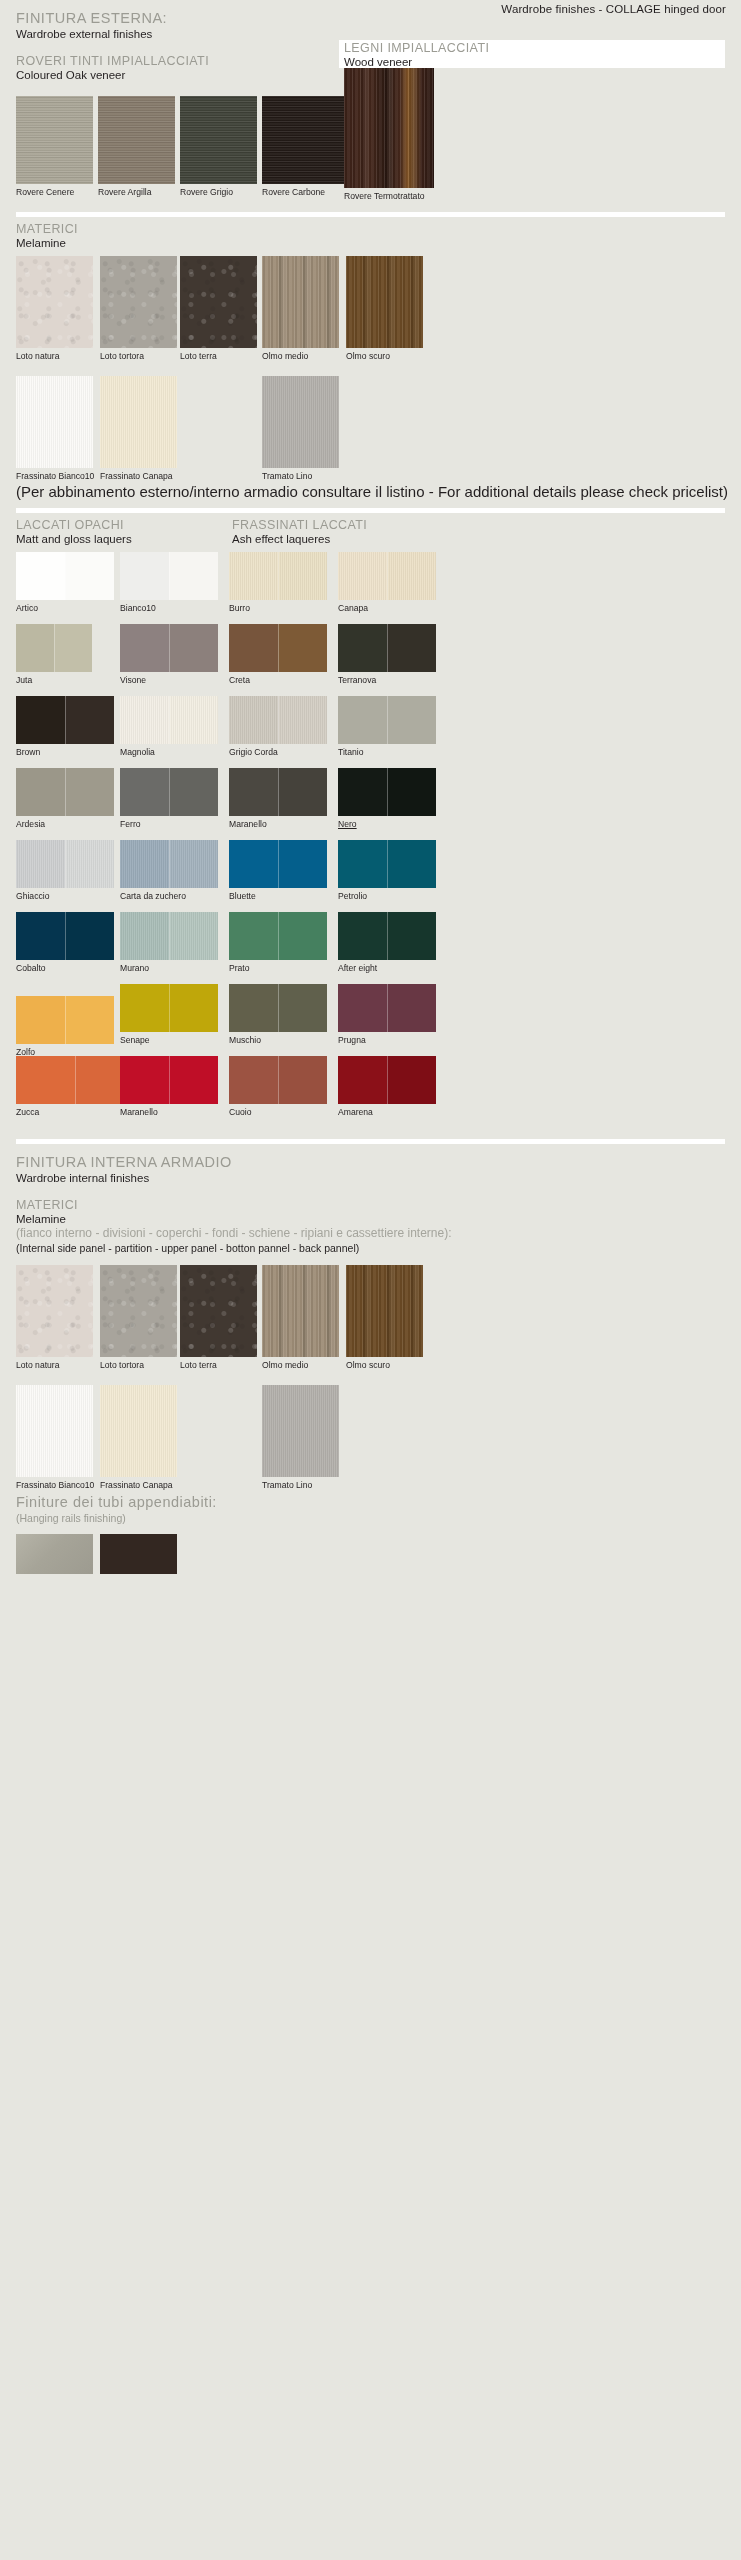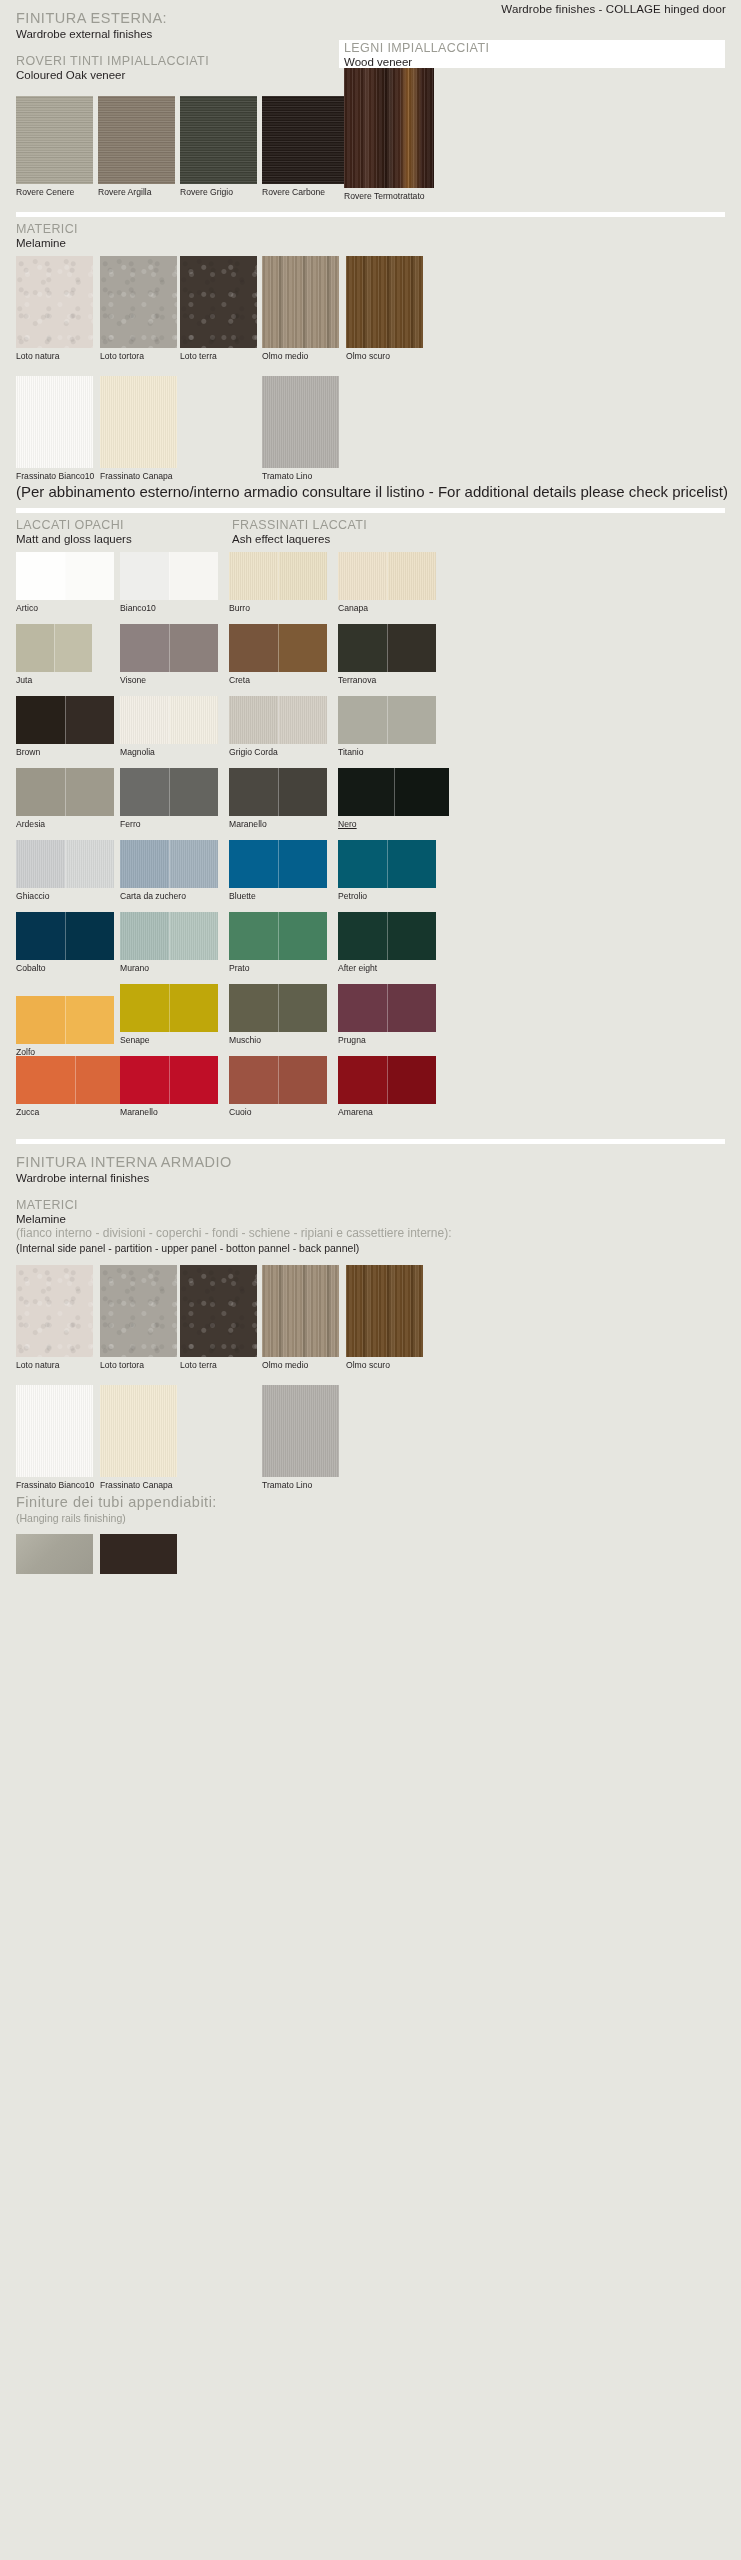--- a/index.html
+++ b/index.html
@@ -372,21 +372,21 @@
         </div>
         <div class="swatch-label">Ferro</div>
       </div>
       <div class="sw" style="left: 229px; top: 768px; width: 98px;">
         <div class="tile  seam" style="height: 48px; background: rgb(75, 72, 65);">
           <div class="half l" style="background: rgb(75, 72, 65);"></div>
           <div class="half r" style="background: rgb(69, 66, 59);"></div>
         </div>
         <div class="swatch-label">Maranello</div>
       </div>
-      <div class="sw" style="left: 338px; top: 768px; width: 111px; text-decoration: underline;">
+      <div class="sw" style="left: 338px; top: 768px; width: 98px; text-decoration: underline;">
         <div class="tile  seam" style="height: 48px; background: rgb(20, 26, 21);">
           <div class="half l" style="background: rgb(20, 26, 21);"></div>
           <div class="half r" style="background: rgb(17, 23, 18);"></div>
         </div>
         <div class="swatch-label">Nero</div>
       </div>
       <div class="sw" style="left: 16px; top: 840px; width: 98px;">
         <div class="tile grain-fine-v seam" style="height: 48px; background: rgb(205, 207, 208);">
           <div class="half l" style="background: rgb(205, 207, 208);"></div>
           <div class="half r" style="background: rgb(215, 217, 216);"></div>

